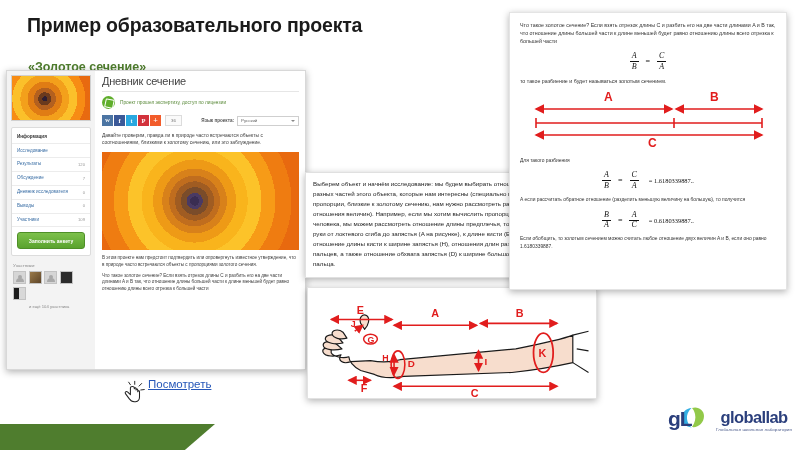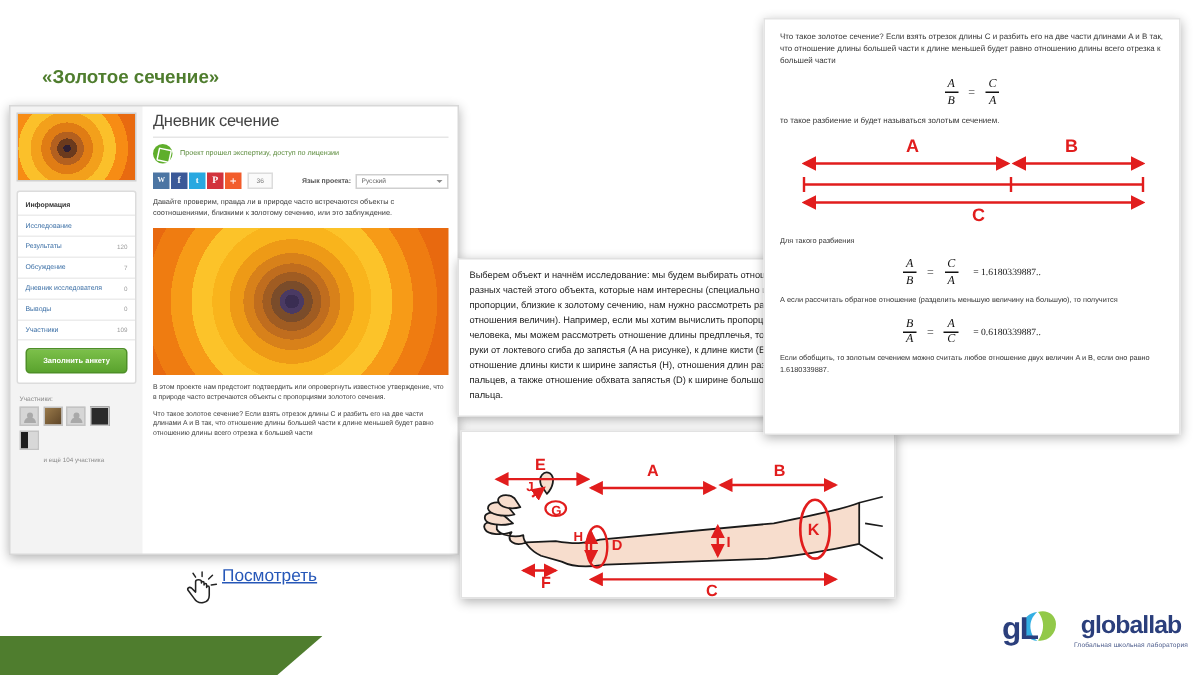--- a/index.html
+++ b/index.html
@@ -29,21 +29,21 @@
   .title {
     position: absolute;
     left: 27px; top: 14px;
     font-size: 19.5px;
     font-weight: bold;
     color: #1b1b1b;
     letter-spacing: -0.2px;
   }
   .subtitle {
     position: absolute;
-    left: 28px; top: 44px;
+    left: 28px; top: 60px;
     font-size: 12.5px;
     font-weight: bold;
     color: #4f7d2e;
   }
 
   
   .panel {
     position: absolute;
     background: #ffffff;
     box-shadow: 0 2px 7px rgba(0,0,0,0.30);
@@ -242,20 +242,21 @@
     font-size: 4.4px; color: #4a5a8a; letter-spacing: 0.1px; margin-top: 1.5px;
   }
 </style>
 </head>
 <body>
 
 <div id="slide">
 
   <div class="green-band"></div>
 
+  <div class="title">Пример образовательного проекта</div>
   <div class="subtitle">«Золотое сечение»</div>
 
   <div class="panel" id="panel-site">
     <div class="site-inner">
 
       <div class="site-left">
         <div class="proj-thumb"></div>
 
         <div class="menu-box">
           <div class="menu-item active">

